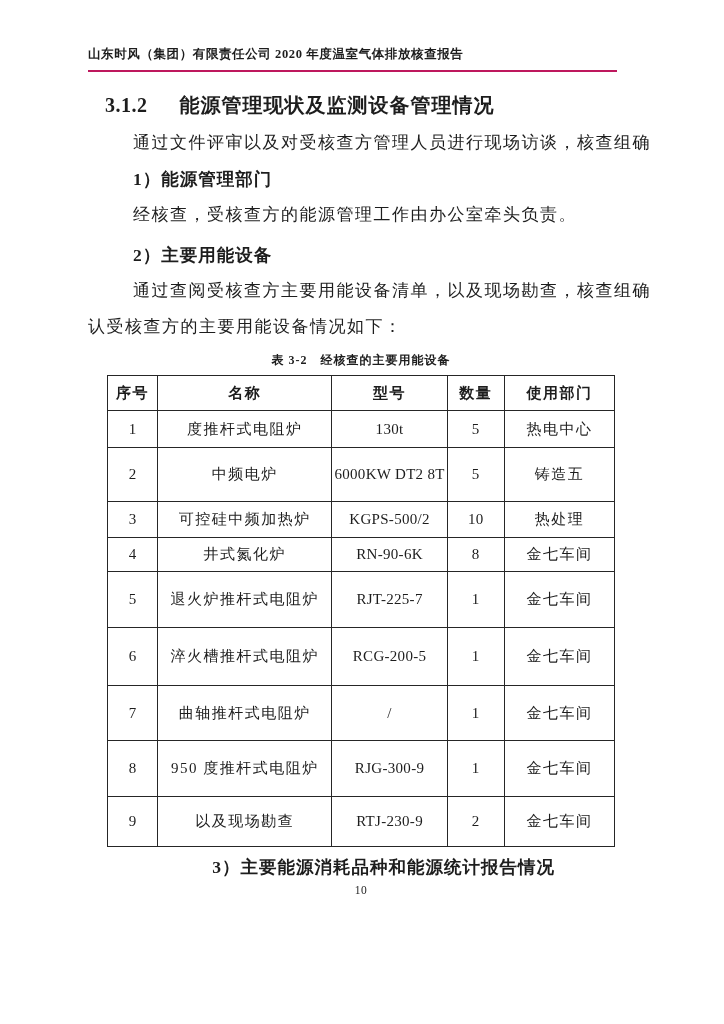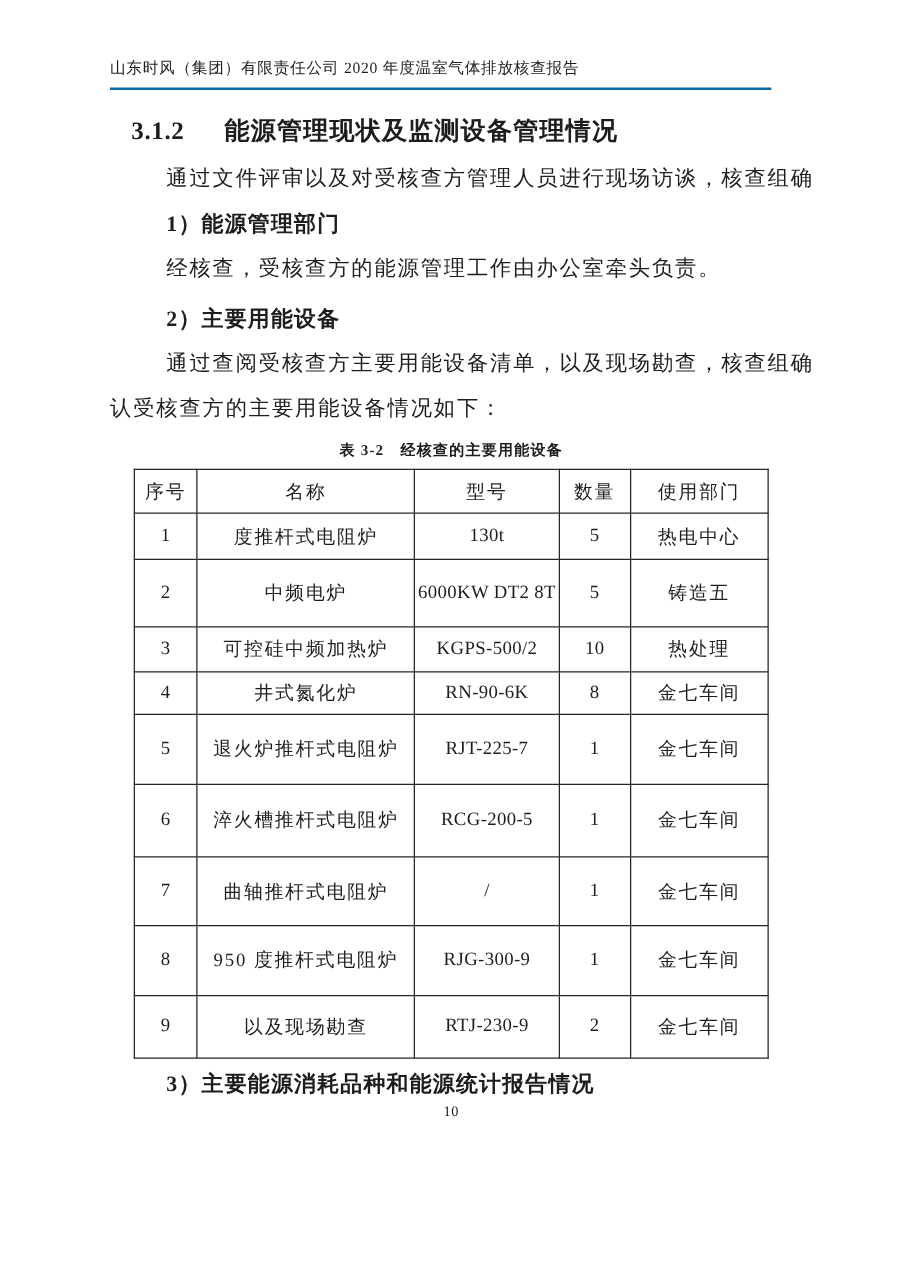--- a/index.html
+++ b/index.html
@@ -19,22 +19,23 @@
     font-family: "Liberation Serif", "DejaVu Serif", serif;
     overflow: hidden;
   }
   .doc-header {
     margin-top: 45px;
     width: 529px;
     font-size: 12.5px;
     line-height: 18px;
     letter-spacing: 0.6px;
     padding-bottom: 7px;
-    border-bottom: 2px solid #0369a1;
-    white-space: nowrap;
+    border-bottom: 2px solid #be185d;
+    white-space: nowrap;
+    font-weight: bold;
   }
   .section-heading {
     margin-top: 20px;
     padding-left: 17px;
     font-size: 20px;
     line-height: 26px;
     font-weight: bold;
     letter-spacing: 1px;
     white-space: nowrap;
   }
@@ -79,21 +80,21 @@
   table.equipment td {
     border: 1.5px solid #262626;
     text-align: center;
     vertical-align: middle;
     padding: 0 2px;
     font-size: 15px;
     letter-spacing: 1.5px;
     overflow: hidden;
     white-space: nowrap;
   }
-  table.equipment th { font-weight: normal; }
+  table.equipment th { font-weight: bold; }
   td.latin, col.c-model { letter-spacing: 0.3px; }
   table.equipment td.latin { letter-spacing: 0.3px; }
   tr.h-head  { height: 35px; }
   tr.h-r1 { height: 37px; }
   tr.h-r2 { height: 54px; }
   tr.h-r3 { height: 36px; }
   tr.h-r4 { height: 34px; }
   tr.h-r5 { height: 56px; }
   tr.h-r6 { height: 58px; }
   tr.h-r7 { height: 55px; }
@@ -101,20 +102,21 @@
   tr.h-r9 { height: 50px; }
   .subhead-bottom {
     margin-top: 8px;
     height: 25px;
     line-height: 25px;
     padding-left: 45px;
     font-size: 17.5px;
     font-weight: bold;
     letter-spacing: 1px;
     white-space: nowrap;
+    text-align: center;
   }
   .page-number {
     margin-top: 3px;
     text-align: center;
     font-size: 11.5px;
     line-height: 14px;
     letter-spacing: 0.5px;
   }
 </style>
 </head>

